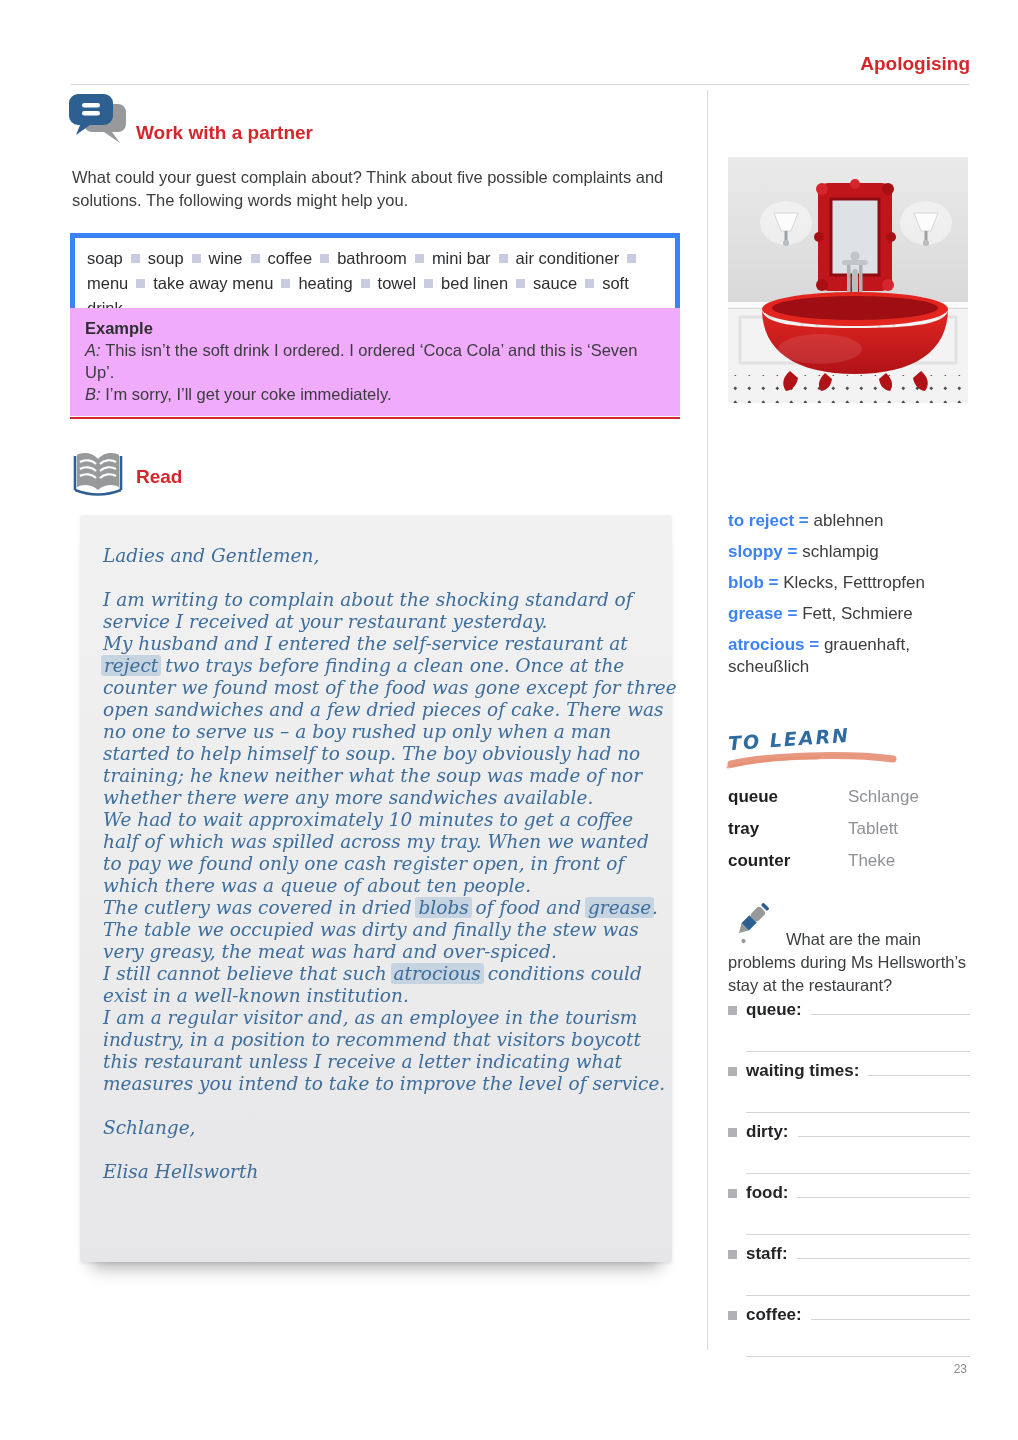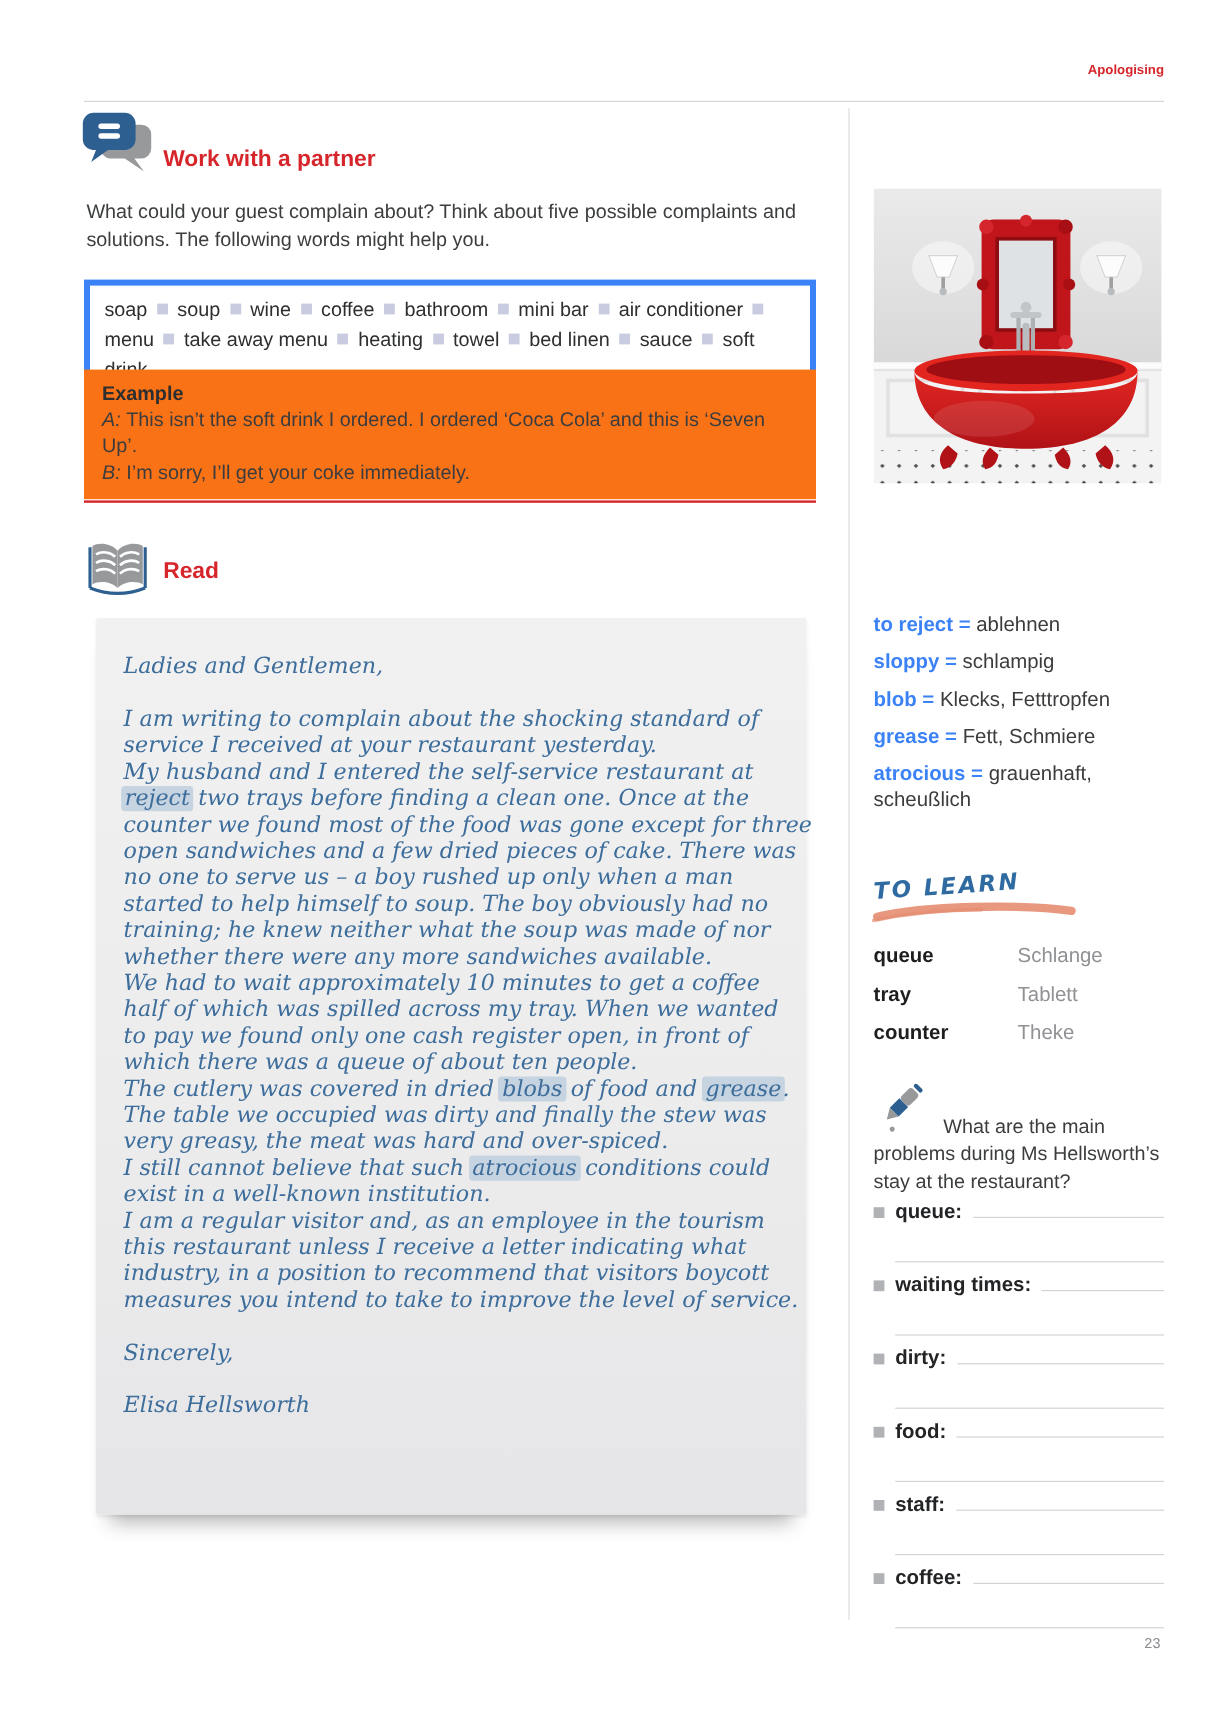--- a/index.html
+++ b/index.html
@@ -2,36 +2,36 @@
 <html><head>
 <meta charset="utf-8">
 <style>
   html,body{margin:0;padding:0;background:#ffffff;}
   body{width:1018px;height:1440px;position:relative;overflow:hidden;
        font-family:"Liberation Sans",sans-serif;color:#3f4143;}
 
   .abs{position:absolute;}
 
   
-  #section-label{top:53px;right:48px;font-size:11px;font-weight:bold;color:#d6262b;}
+  #section-label{top:53px;right:48px;font-size:19px;font-weight:bold;color:#d6262b;}
   #top-rule{left:70px;top:84px;width:900px;height:1px;background:#d8d8d8;}
 
   
   #partner-icon{left:68px;top:92px;width:60px;height:56px;}
   #partner-title{left:136px;top:122px;font-size:19px;font-weight:bold;color:#d6262b;}
   #partner-intro{left:72px;top:166px;width:612px;font-size:16.5px;line-height:23px;color:#3b3d3f;}
 
   #word-box{left:70px;top:233px;width:610px;box-sizing:border-box;
             border:5px solid #3b82f6;padding:8px 12px;font-size:16.5px;
             line-height:25px;color:#2d2e30;}
   .word-sep{display:inline-block;width:9px;height:9px;background:#c9cce0;
             margin:0 8px;vertical-align:middle;position:relative;top:-1px;}
 
   #example-box{left:70px;top:308px;width:610px;box-sizing:border-box;
-               background:#f97316;padding:9px 15px 11px 15px;font-size:16.5px;
+               background:#f0abfc;padding:9px 15px 11px 15px;font-size:16.5px;
                line-height:22px;color:#3b3c3e;}
   .example-title{font-weight:bold;color:#2d2e30;}
   .speaker{font-style:italic;}
 
   #section-rule{left:70px;top:417px;width:610px;height:2px;background:#d6262b;}
 
   
   #read-icon{left:72px;top:447px;width:52px;height:52px;}
   #read-title{left:136px;top:466px;font-size:19px;font-weight:bold;color:#d6262b;}
 
@@ -137,26 +137,26 @@
         <div class="letter-line"><span>We had to wait approximately 10 minutes to get a coffee</span></div>
         <div class="letter-line"><span>half of which was spilled across my tray. When we wanted</span></div>
         <div class="letter-line"><span>to pay we found only one cash register open, in front of</span></div>
         <div class="letter-line"><span>which there was a queue of about ten people.</span></div>
         <div class="letter-line"><span>The cutlery was covered in dried </span><span class="hl">blobs</span><span> of food and </span><span class="hl">grease</span><span>.</span></div>
         <div class="letter-line"><span>The table we occupied was dirty and finally the stew was</span></div>
         <div class="letter-line"><span>very greasy, the meat was hard and over-spiced.</span></div>
         <div class="letter-line"><span>I still cannot believe that such </span><span class="hl">atrocious</span><span> conditions could</span></div>
         <div class="letter-line"><span>exist in a well-known institution.</span></div>
         <div class="letter-line"><span>I am a regular visitor and, as an employee in the tourism</span></div>
+        <div class="letter-line"><span>industry, in a position to recommend that visitors boycott</span></div>
         <div class="letter-line"><span>this restaurant unless I receive a letter indicating what</span></div>
-        <div class="letter-line"><span>industry, in a position to recommend that visitors boycott</span></div>
         <div class="letter-line"><span>measures you intend to take to improve the level of service.</span></div>
       </div>
     <div class="blank-line"></div>
-    <div class="letter-line">Sincerely,</div>
+    <div class="letter-line">Schlange,</div>
     <div class="blank-line"></div>
     <div class="letter-line">Elisa Hellsworth</div>
   </div>
 </div>
 
 <div class="abs" id="sidebar-divider"></div>
 
 <svg class="abs" id="bathroom-photo" viewBox="0 0 240 246">
   <defs>
     <linearGradient id="wallg" x1="0" y1="0" x2="0" y2="1">

